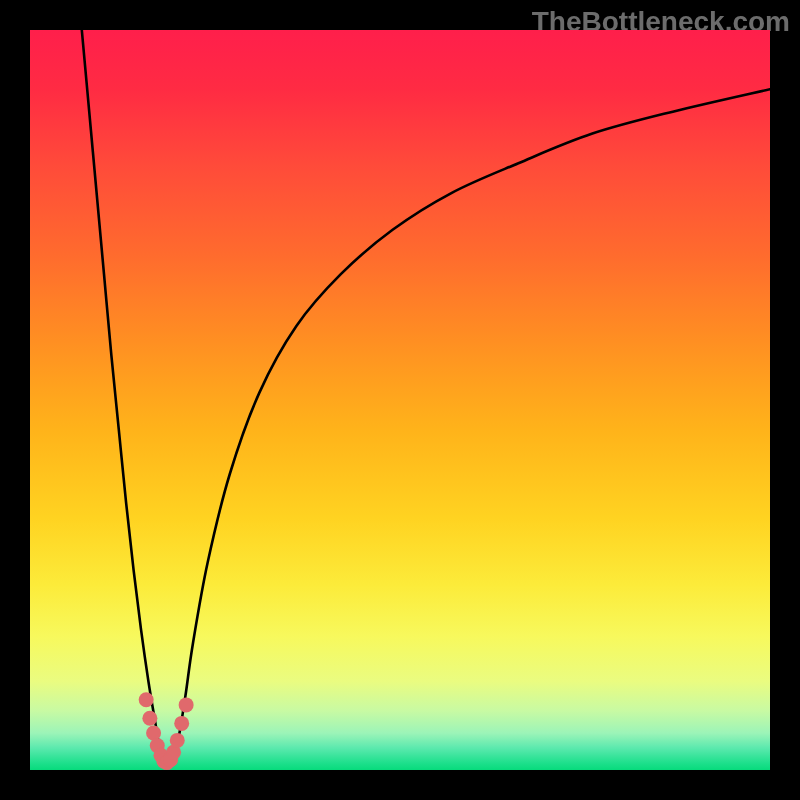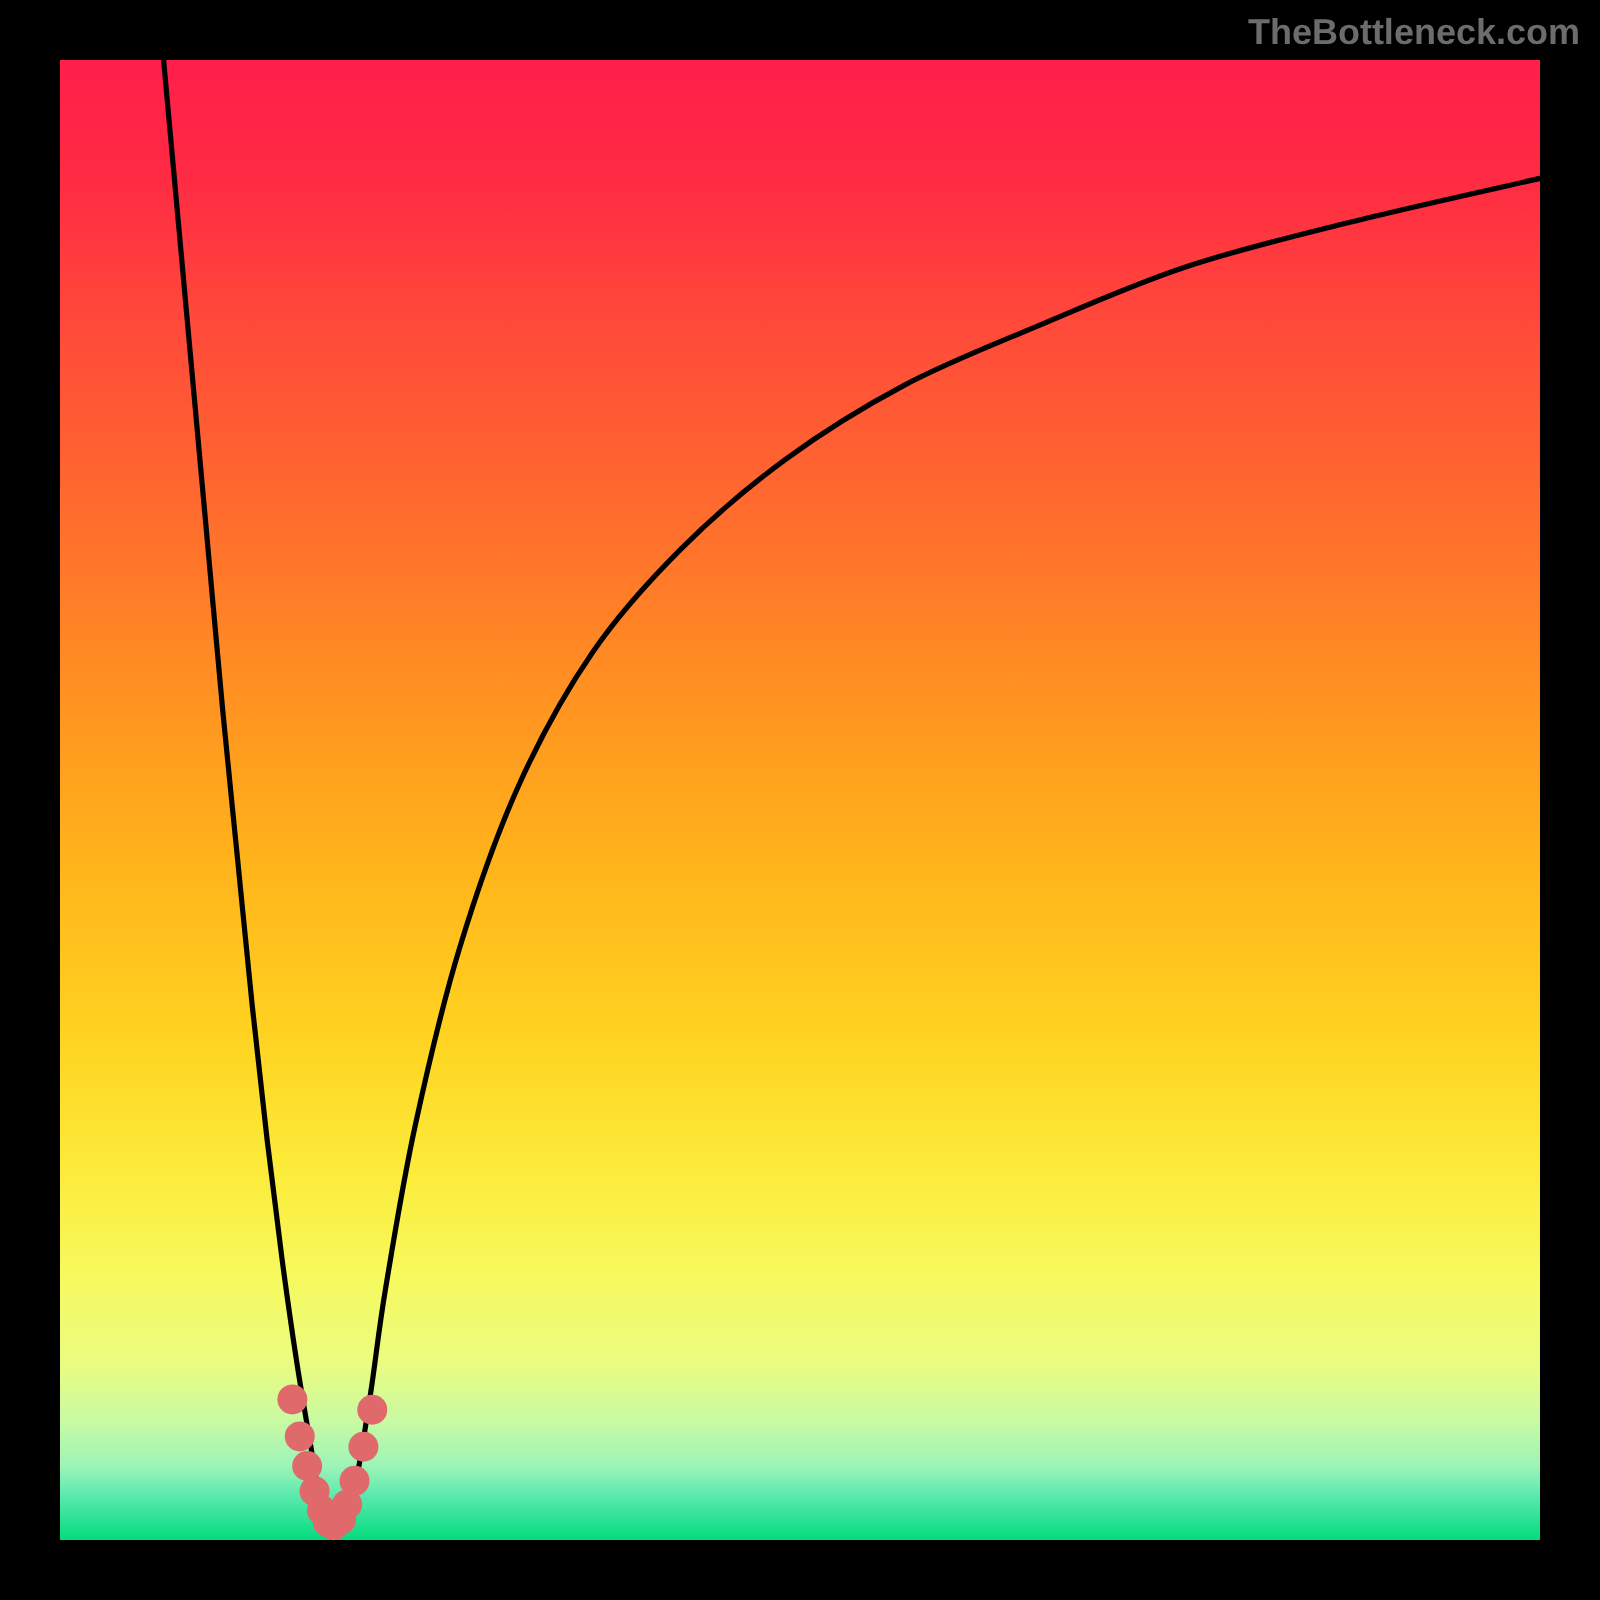--- a/index.html
+++ b/index.html
@@ -31,21 +31,21 @@
       #9cf4b8 95%,
       #5ce9ae 97%,
       #1fe08d 99%,
       #07db7c 100%);
   }
   .watermark {
     position: absolute;
     top: 6px;
     right: 10px;
     font-family: Arial, Helvetica, sans-serif;
-    font-size: 18px;
+    font-size: 28px;
     font-weight: 600;
     color: #6c6c6c;
   }
   svg.curve {
     position: absolute;
     left: 0;
     top: 0;
     width: 740px;
     height: 740px;
     overflow: visible;

